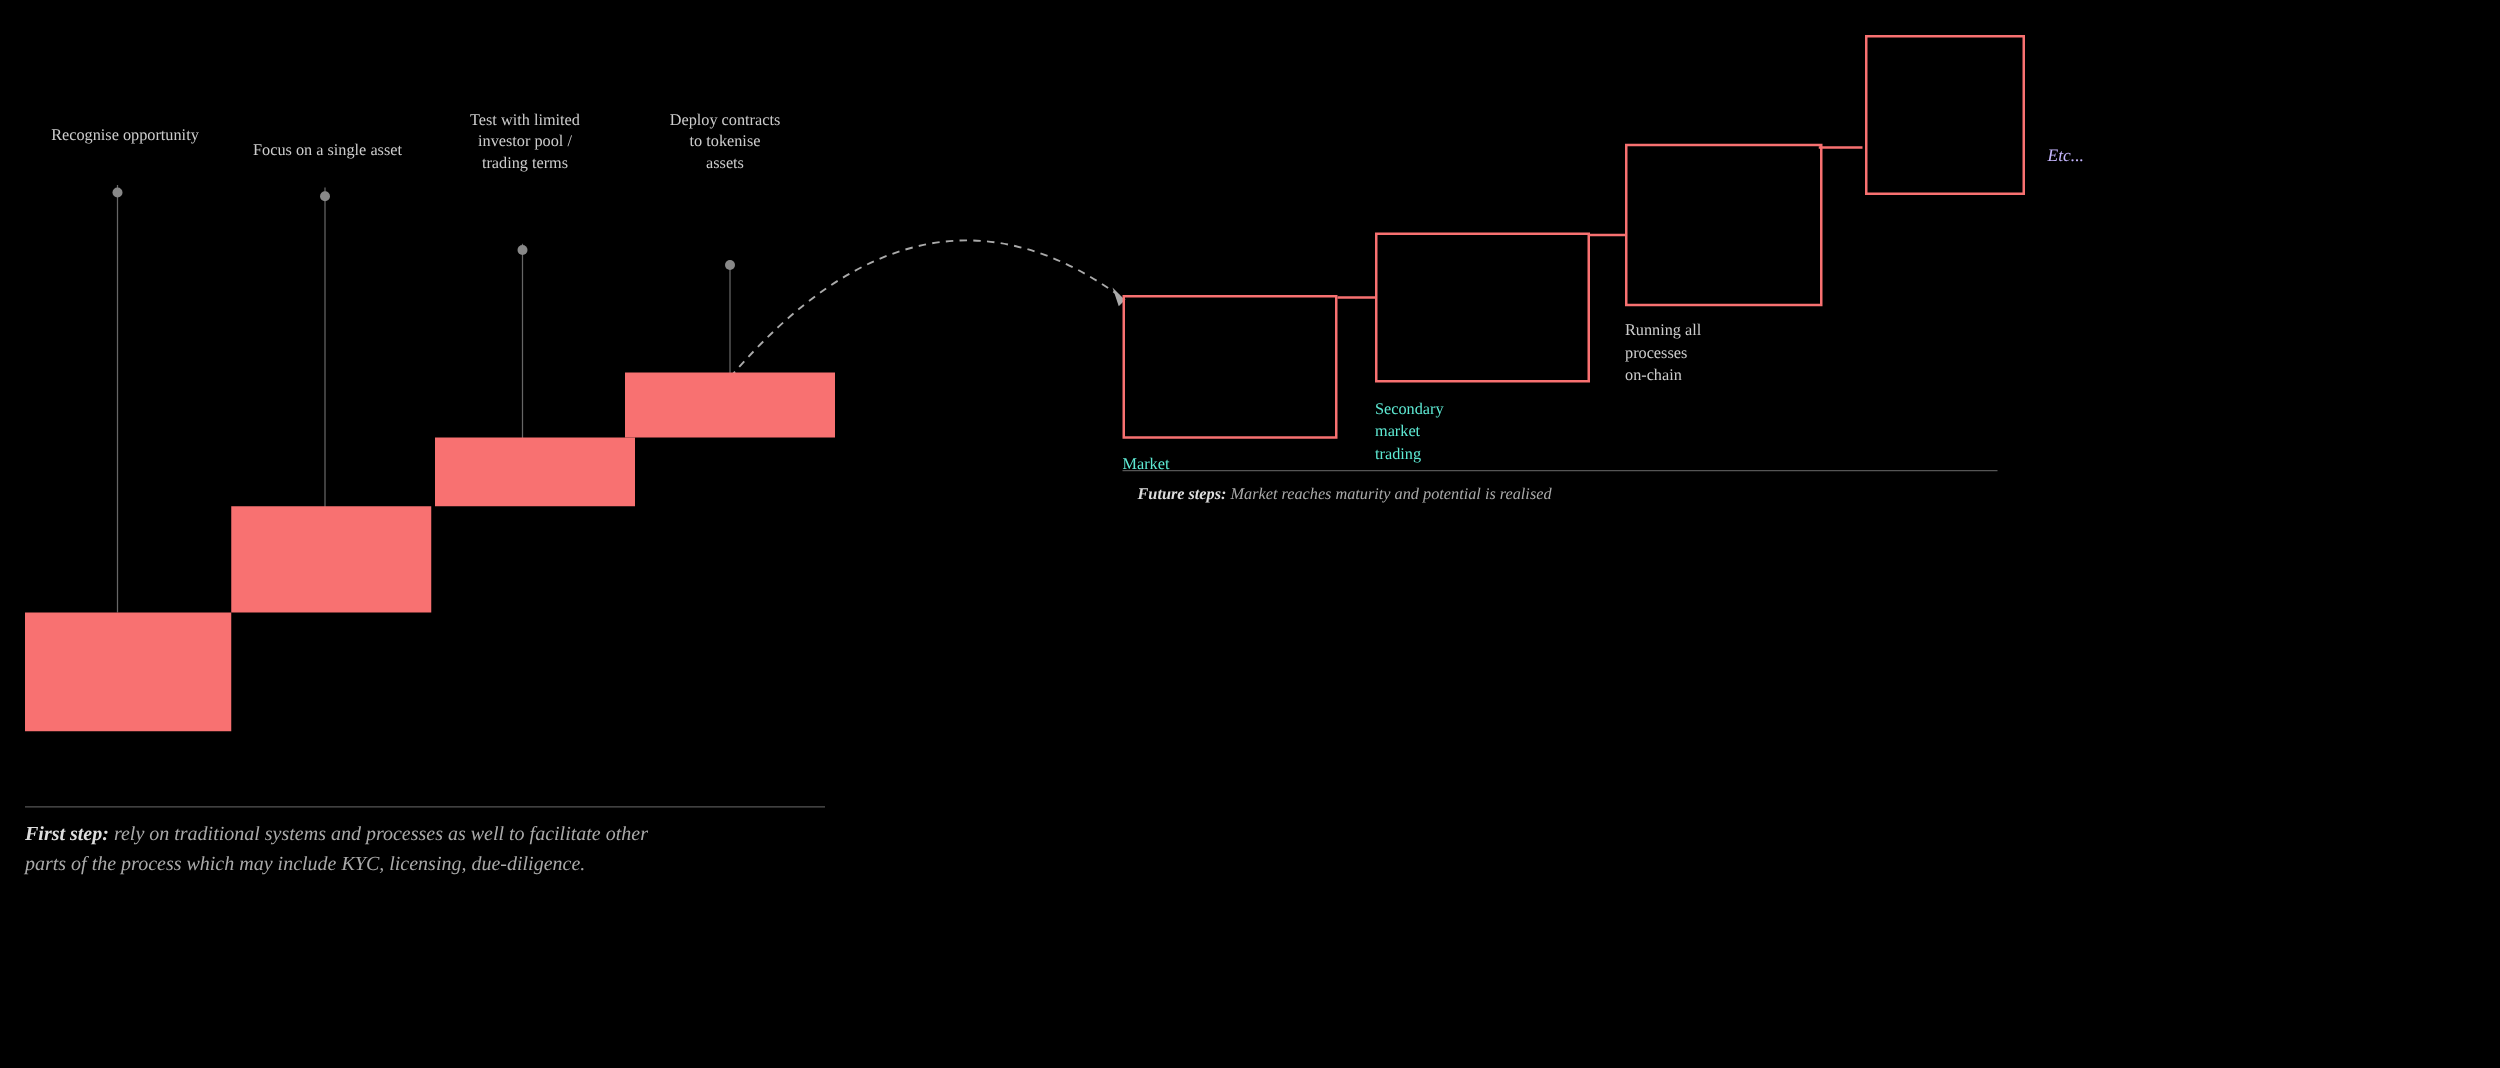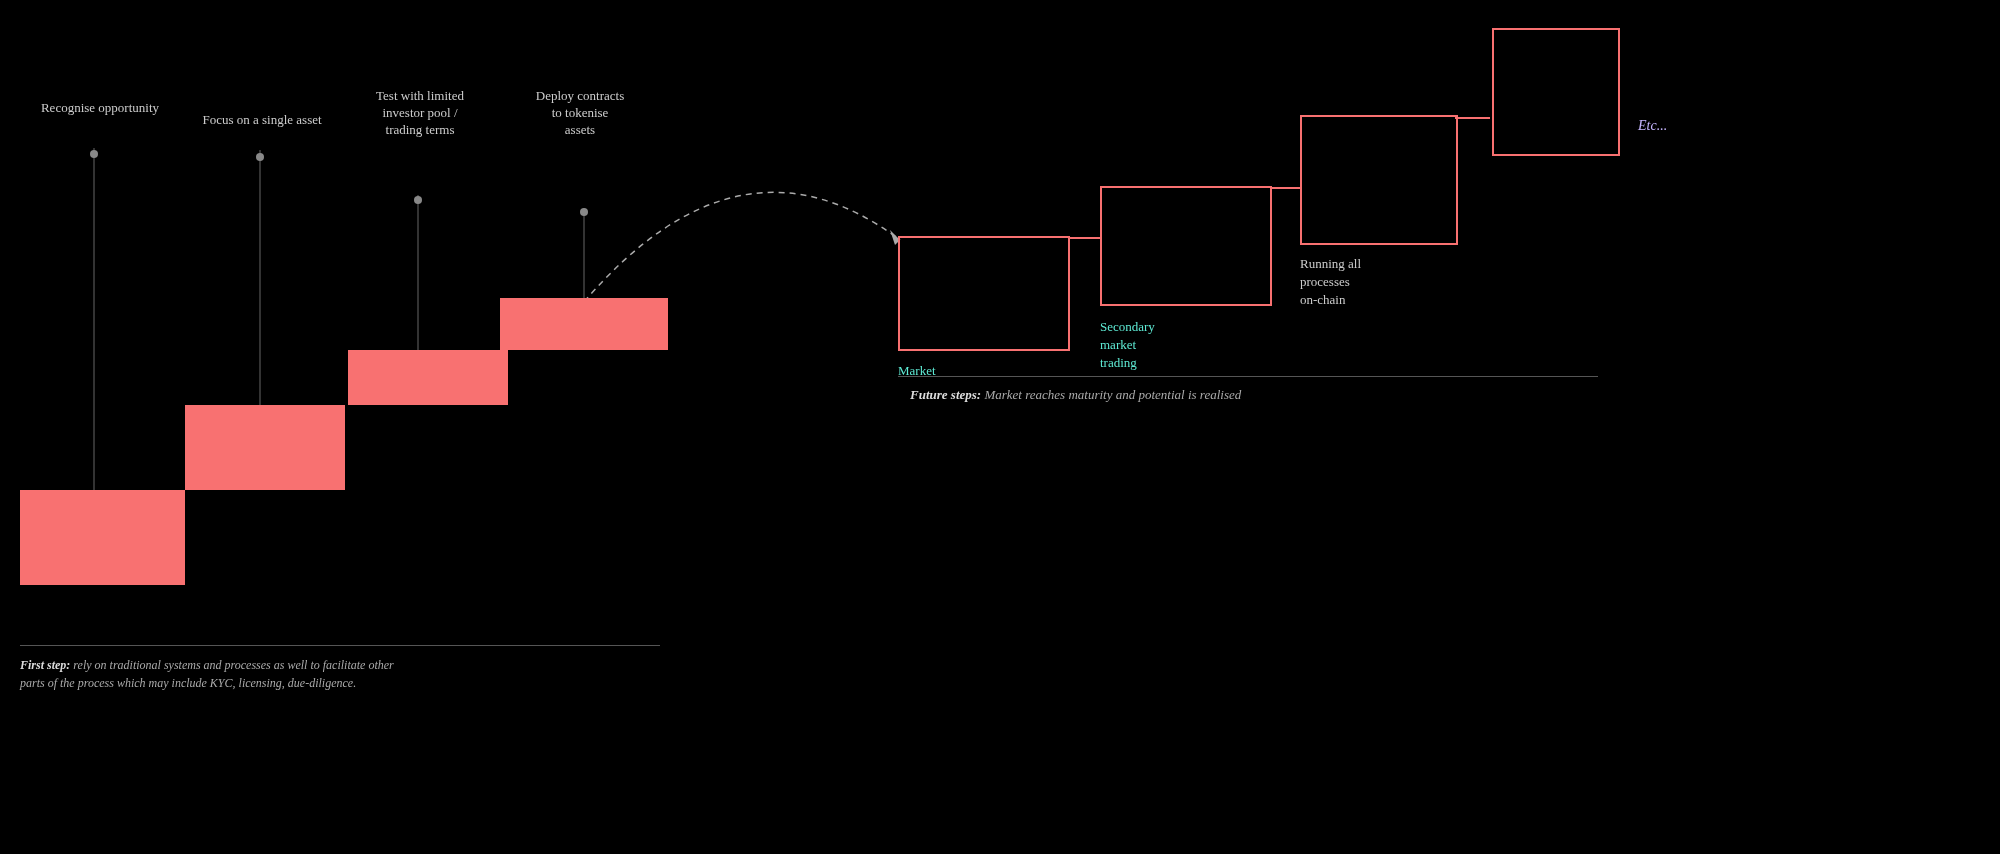--- a/index.html
+++ b/index.html
@@ -46,21 +46,21 @@
       top: 0;
       left: 0;
       width: 2000px;
       height: 854px;
       pointer-events: none;
     }
 
     
     .bottom-note {
       position: absolute;
-      font-size: 12px;
+      font-size: 16px;
       color: #aaa;
       font-style: italic;
       line-height: 1.5;
     }
 
     .bottom-note span.bold {
       font-weight: bold;
       font-style: italic;
       color: #ddd;
     }

